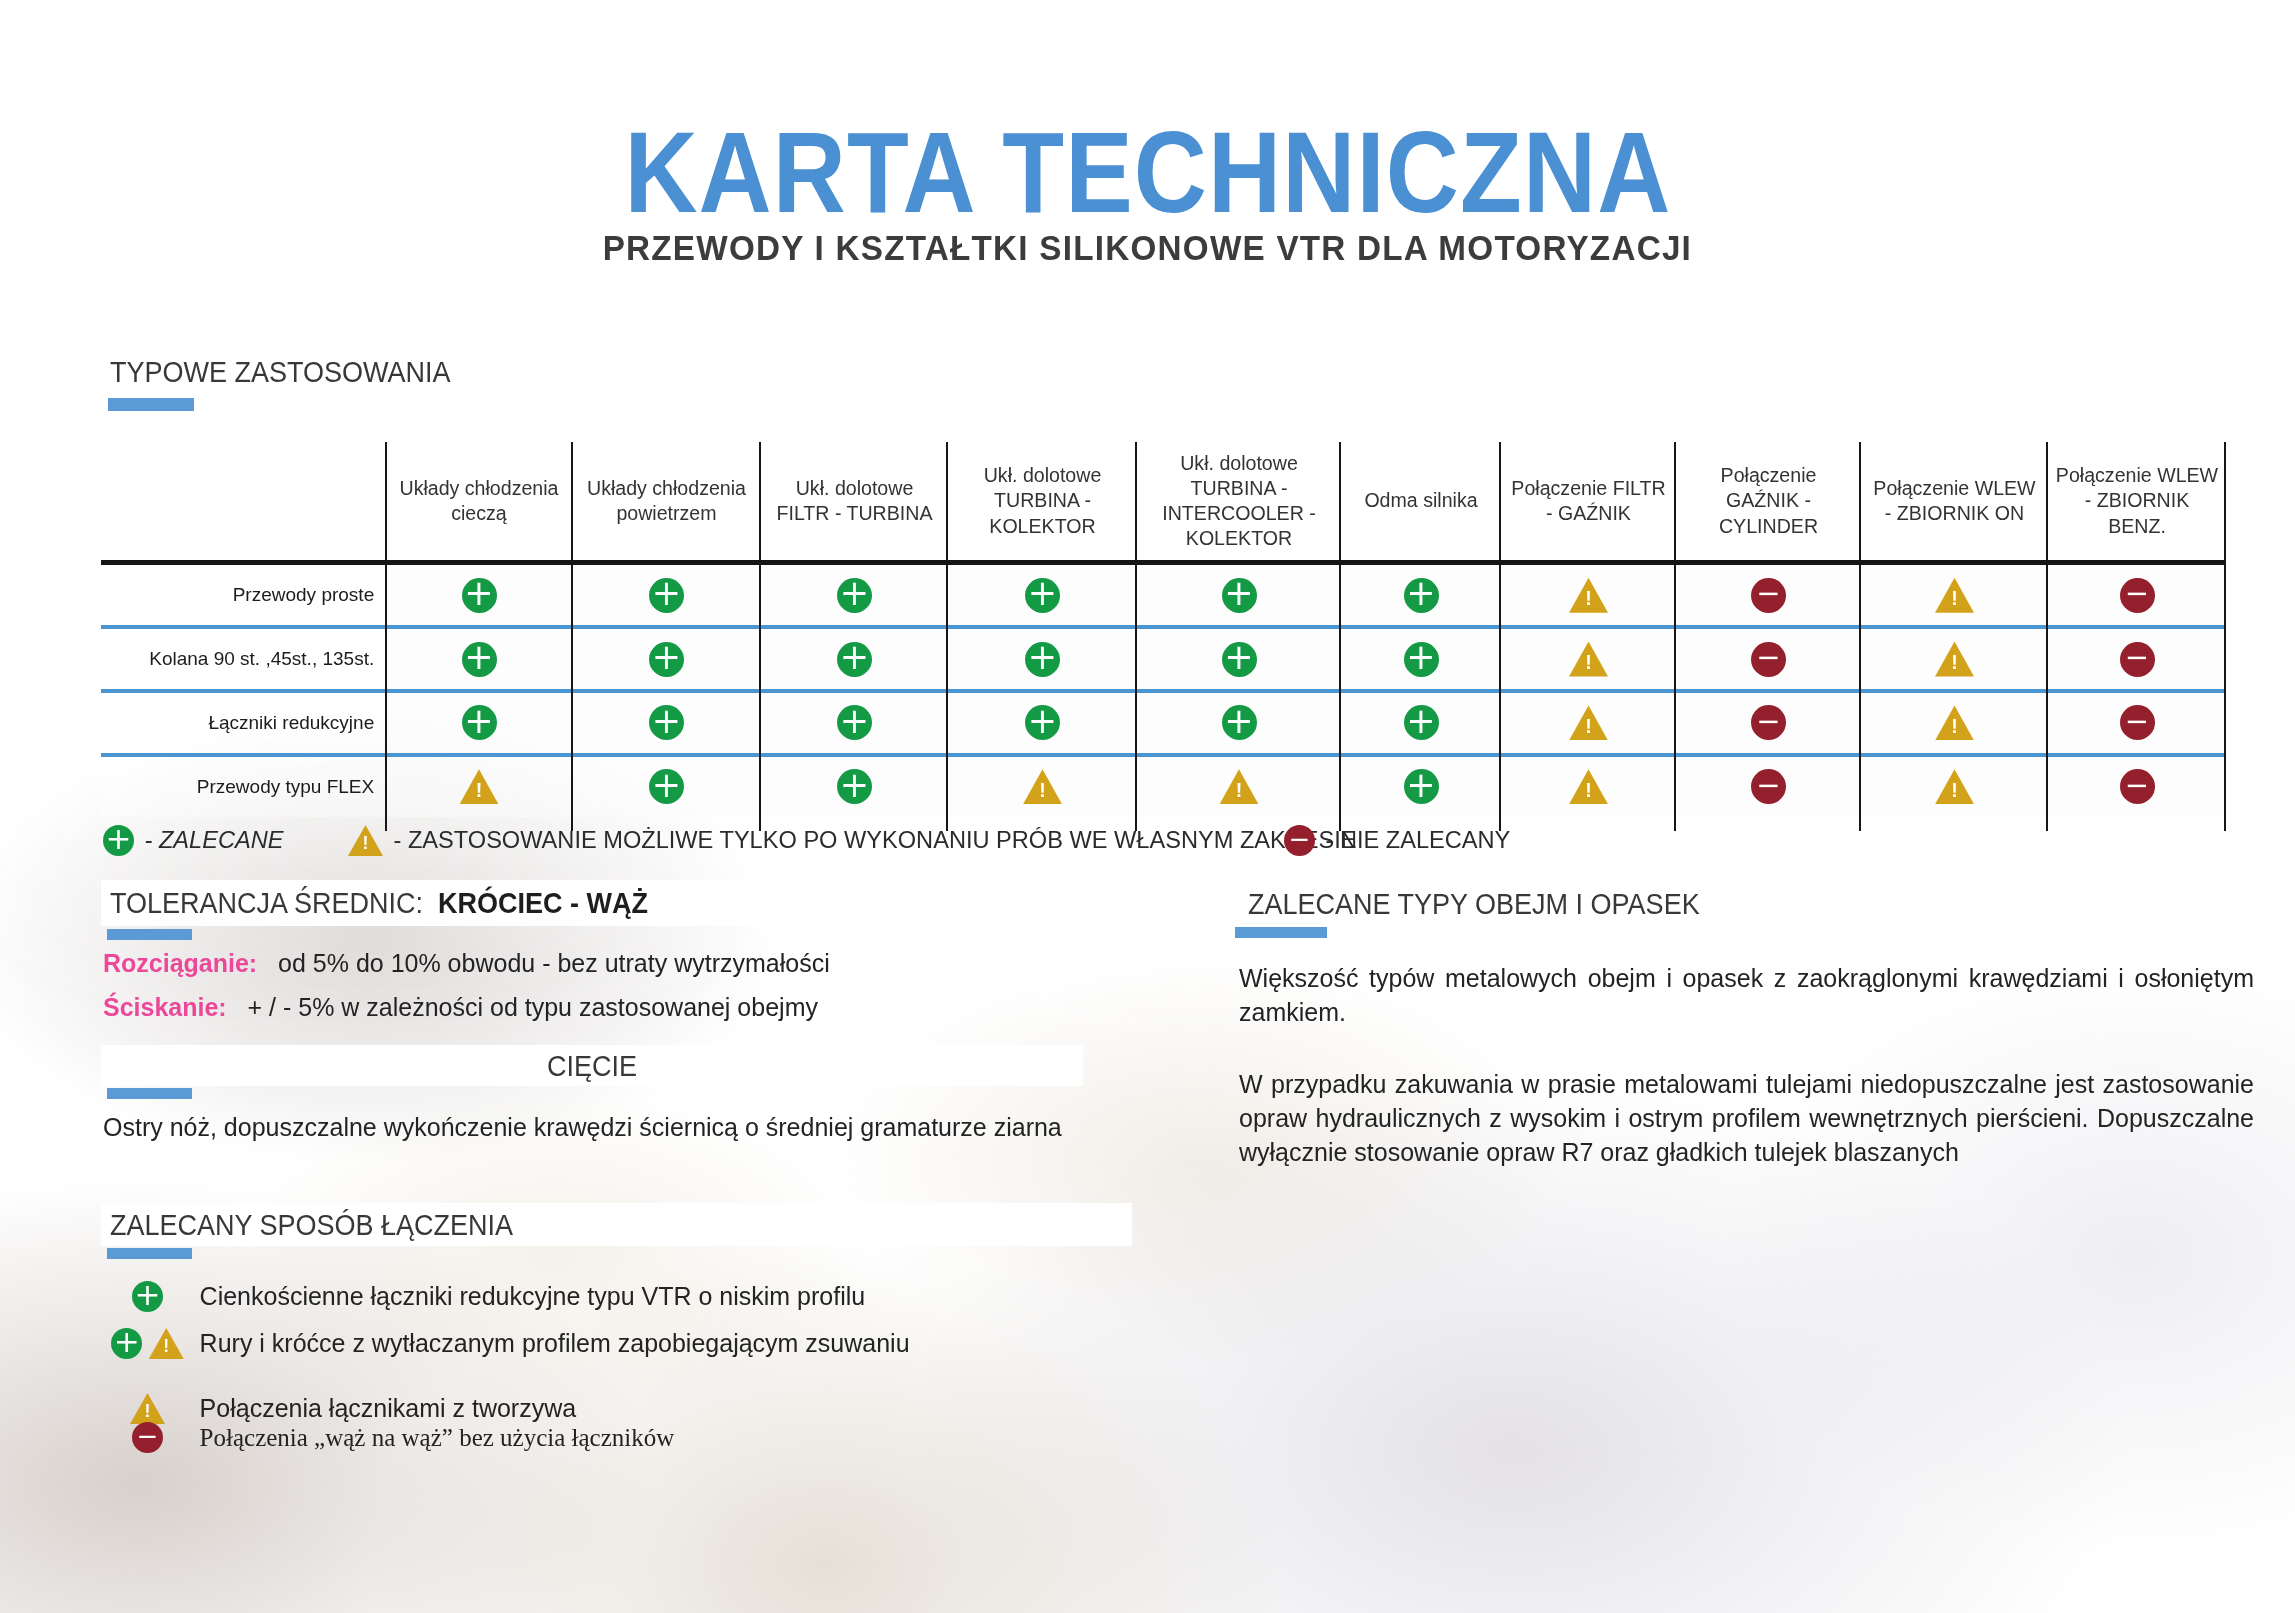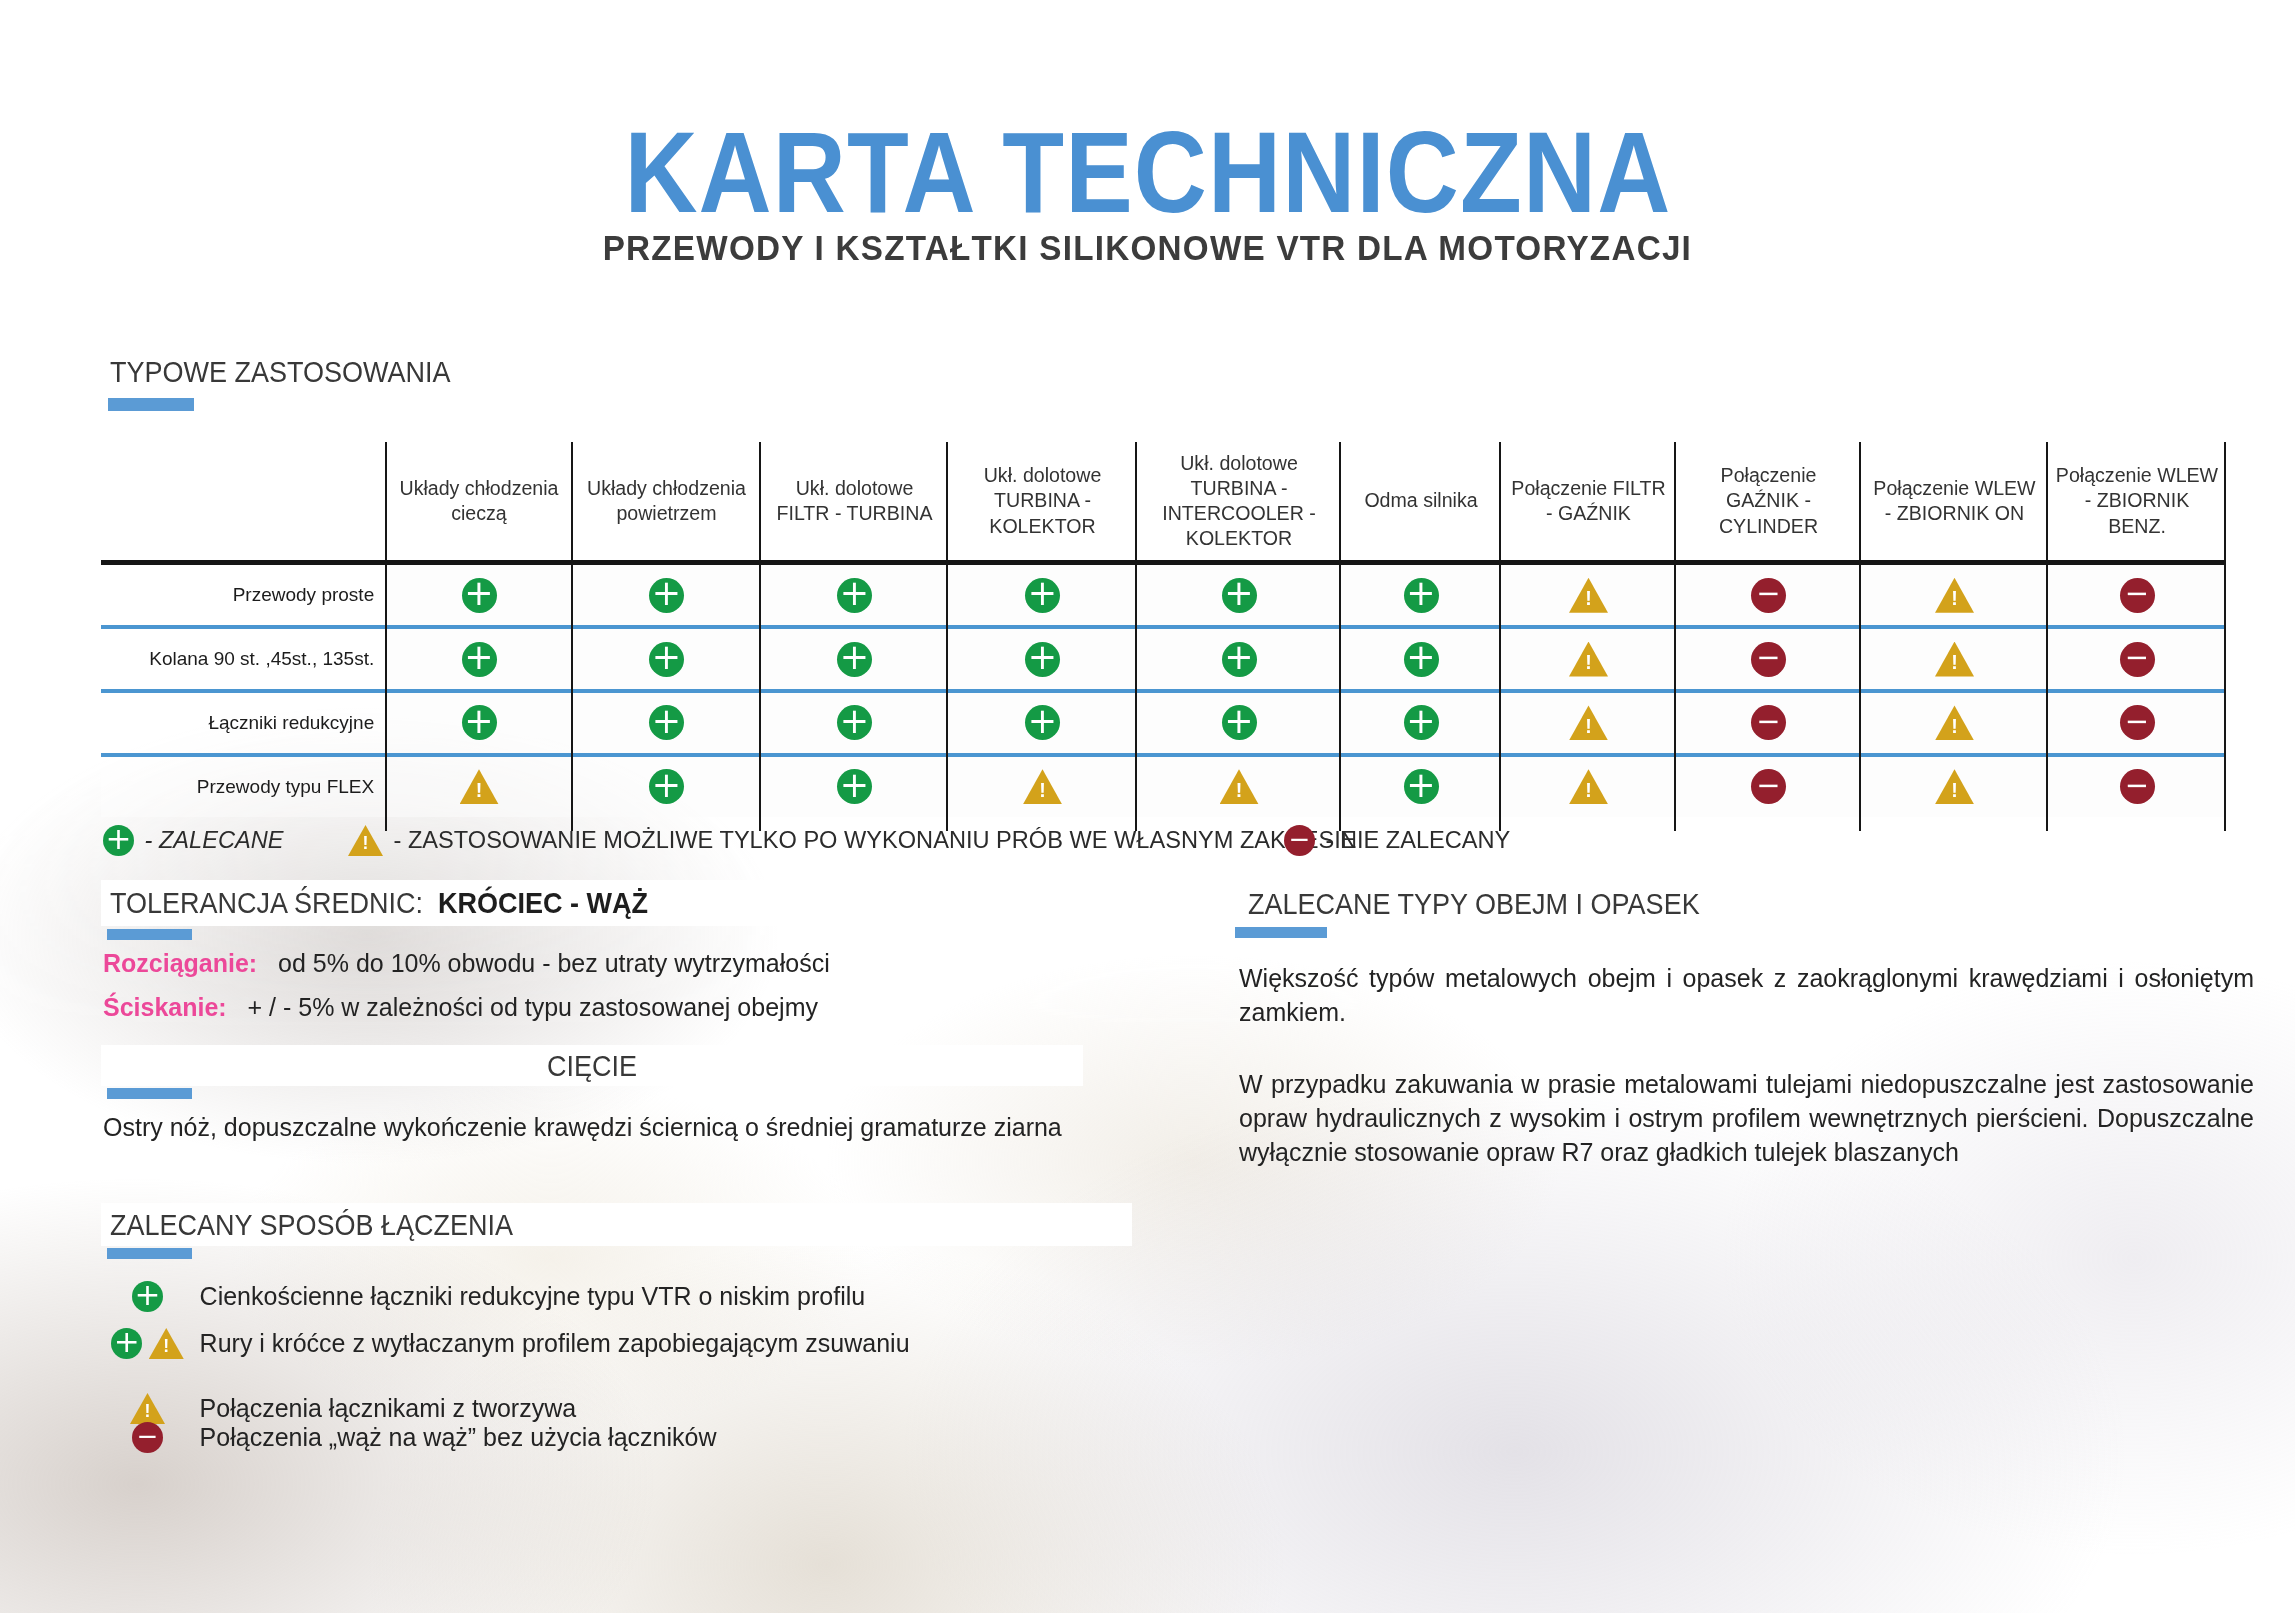--- a/index.html
+++ b/index.html
@@ -313,21 +313,21 @@
       <span class="sym s48" data-icon="warn"></span>
     </span>
     <span class="ji-text">Rury i króćce z wytłaczanym profilem zapobiegającym zsuwaniu</span>
   </div>
   <div class="ji" style="top:1373px;margin-top:17px;">
     <span class="icons">
         <span class="sym s48" data-icon="warn"></span>
       </span>
     <span class="ji-text">Połączenia łącznikami z tworzywa</span>
   </div>
-  <div class="ji" style="top:1419px;">
+  <div class="ji" style="top:1419px;font-family:Liberation Serif, serif;">
     <span class="icons">
         <span class="sym s48" data-icon="minus"></span>
       </span>
     <span class="ji-text">Połączenia „wąż na wąż” bez użycia łączników</span>
   </div>
 
   <div class="sec-band" style="left:1239px;top:882px;width:1013px;height:43px;">
     <span class="sec-title"><span class="cond-l">ZALECANE TYPY OBEJM I OPASEK</span></span>
   </div>
   <div class="accent" style="left:1235px;top:927px;width:92px;height:10.5px;"></div>

